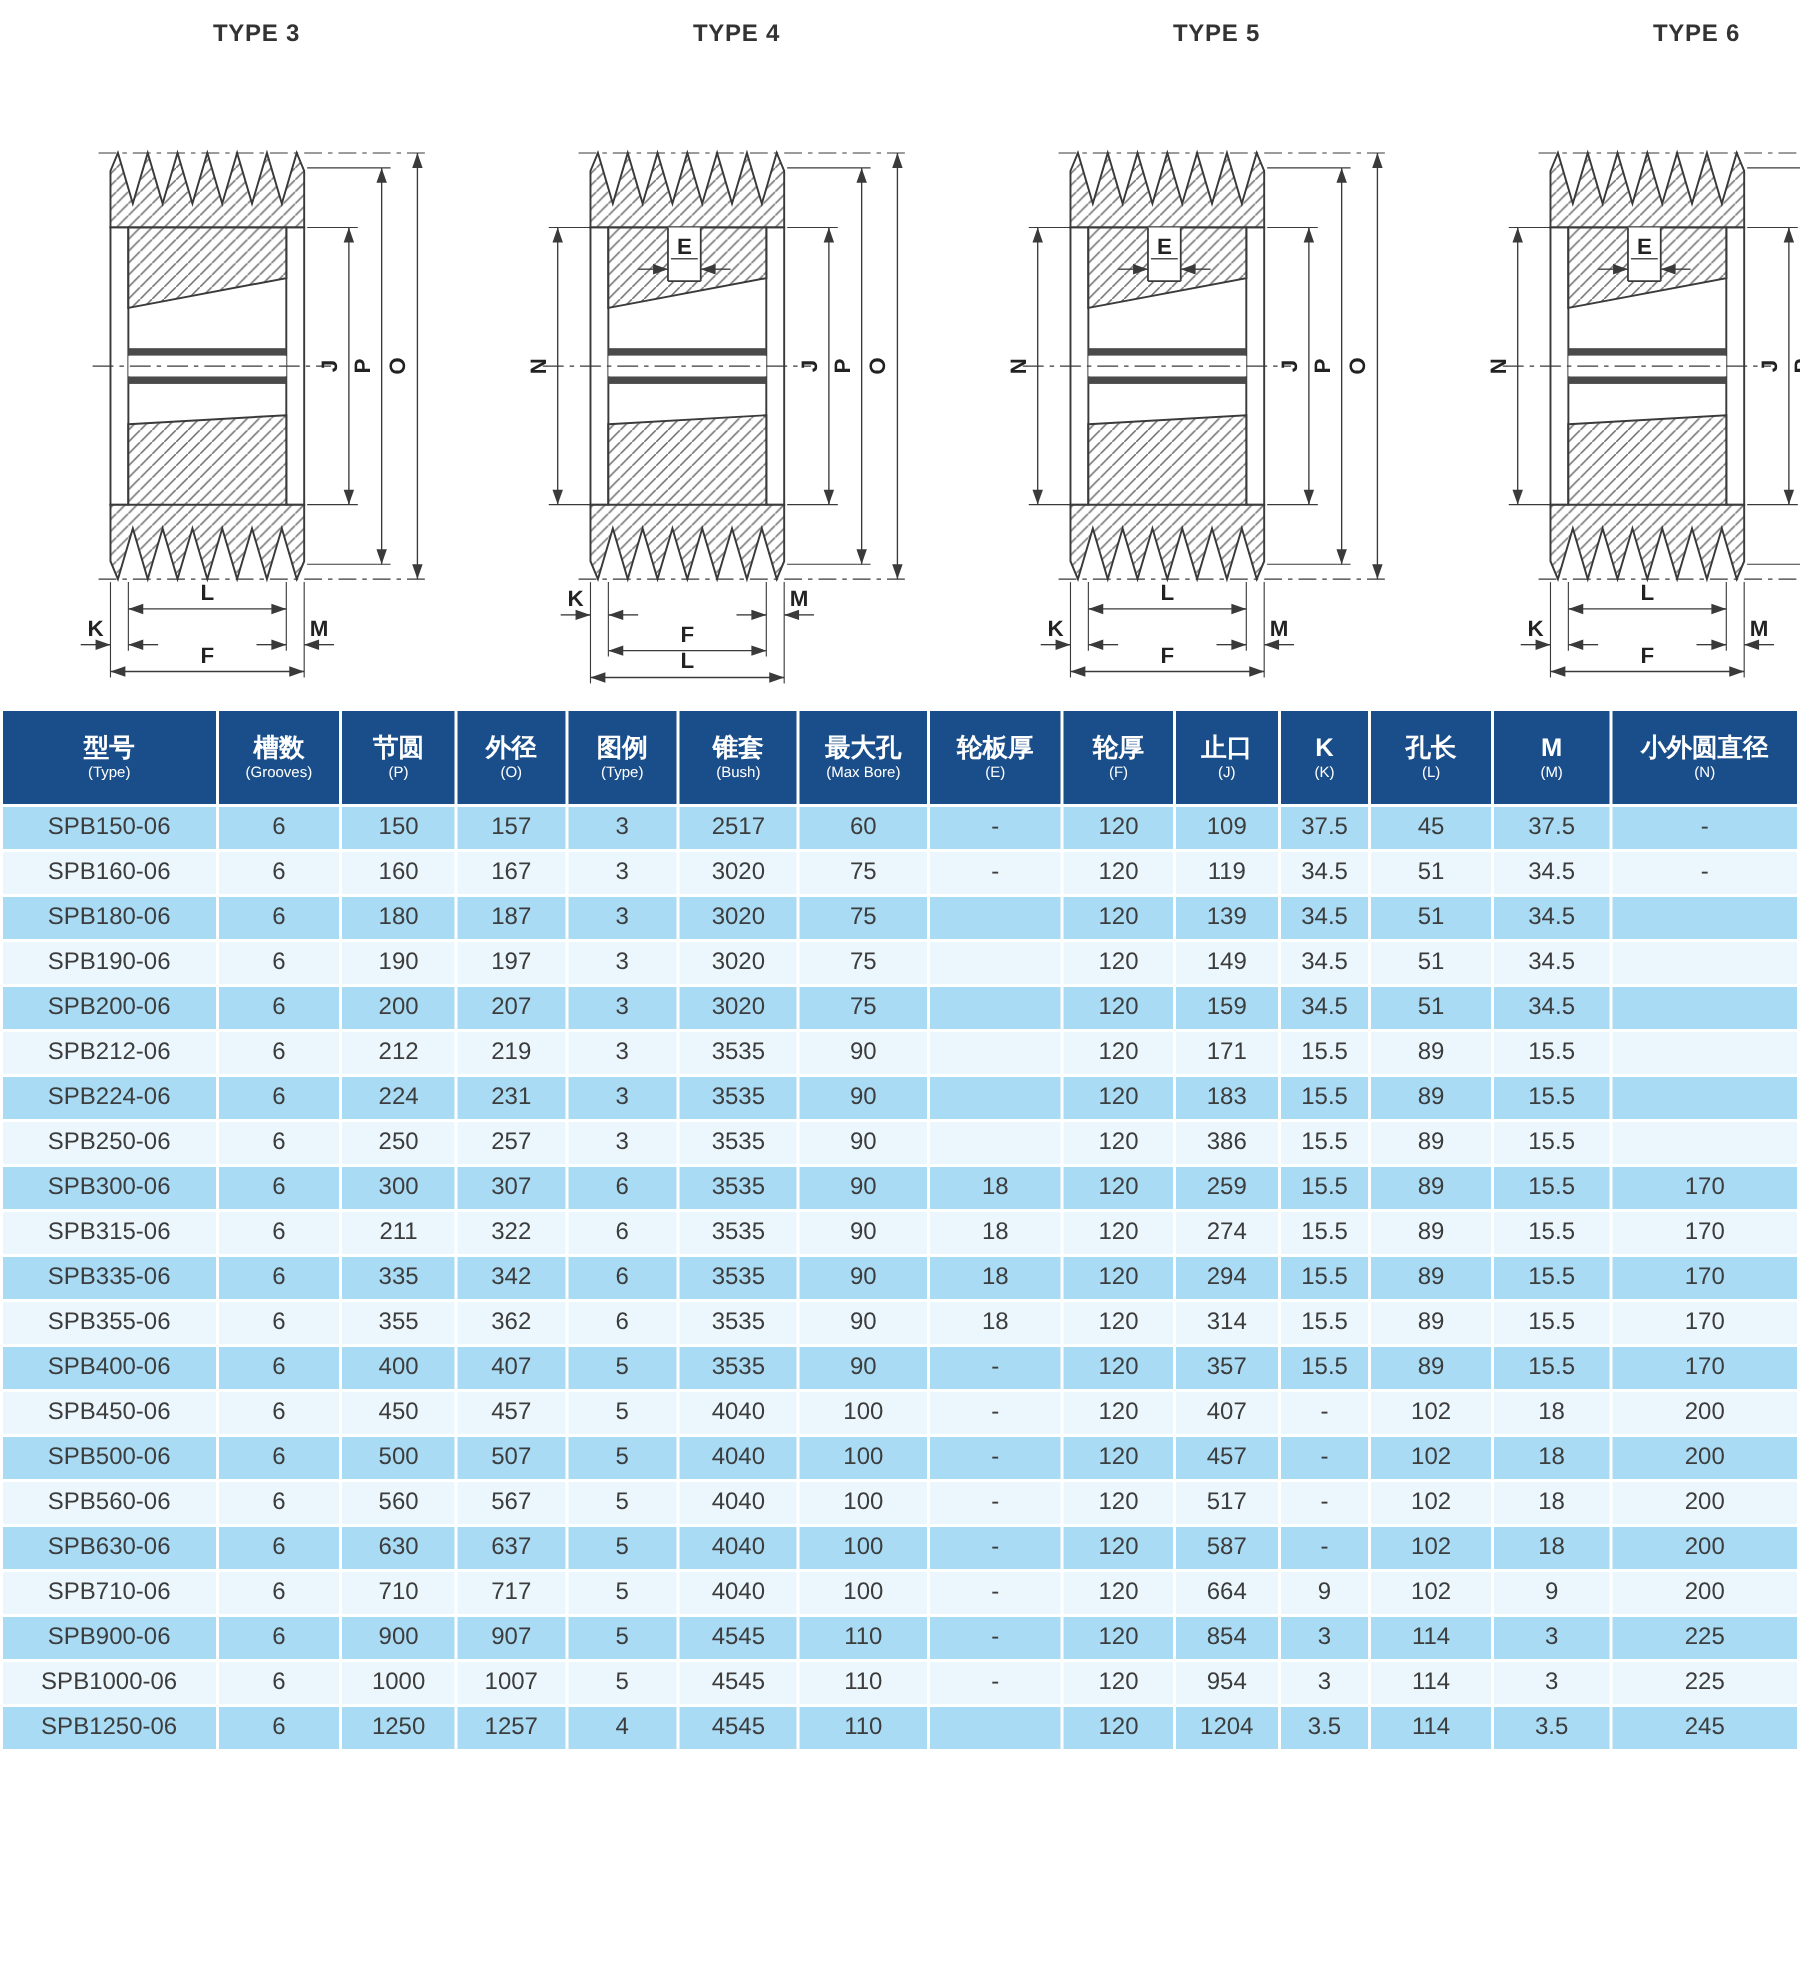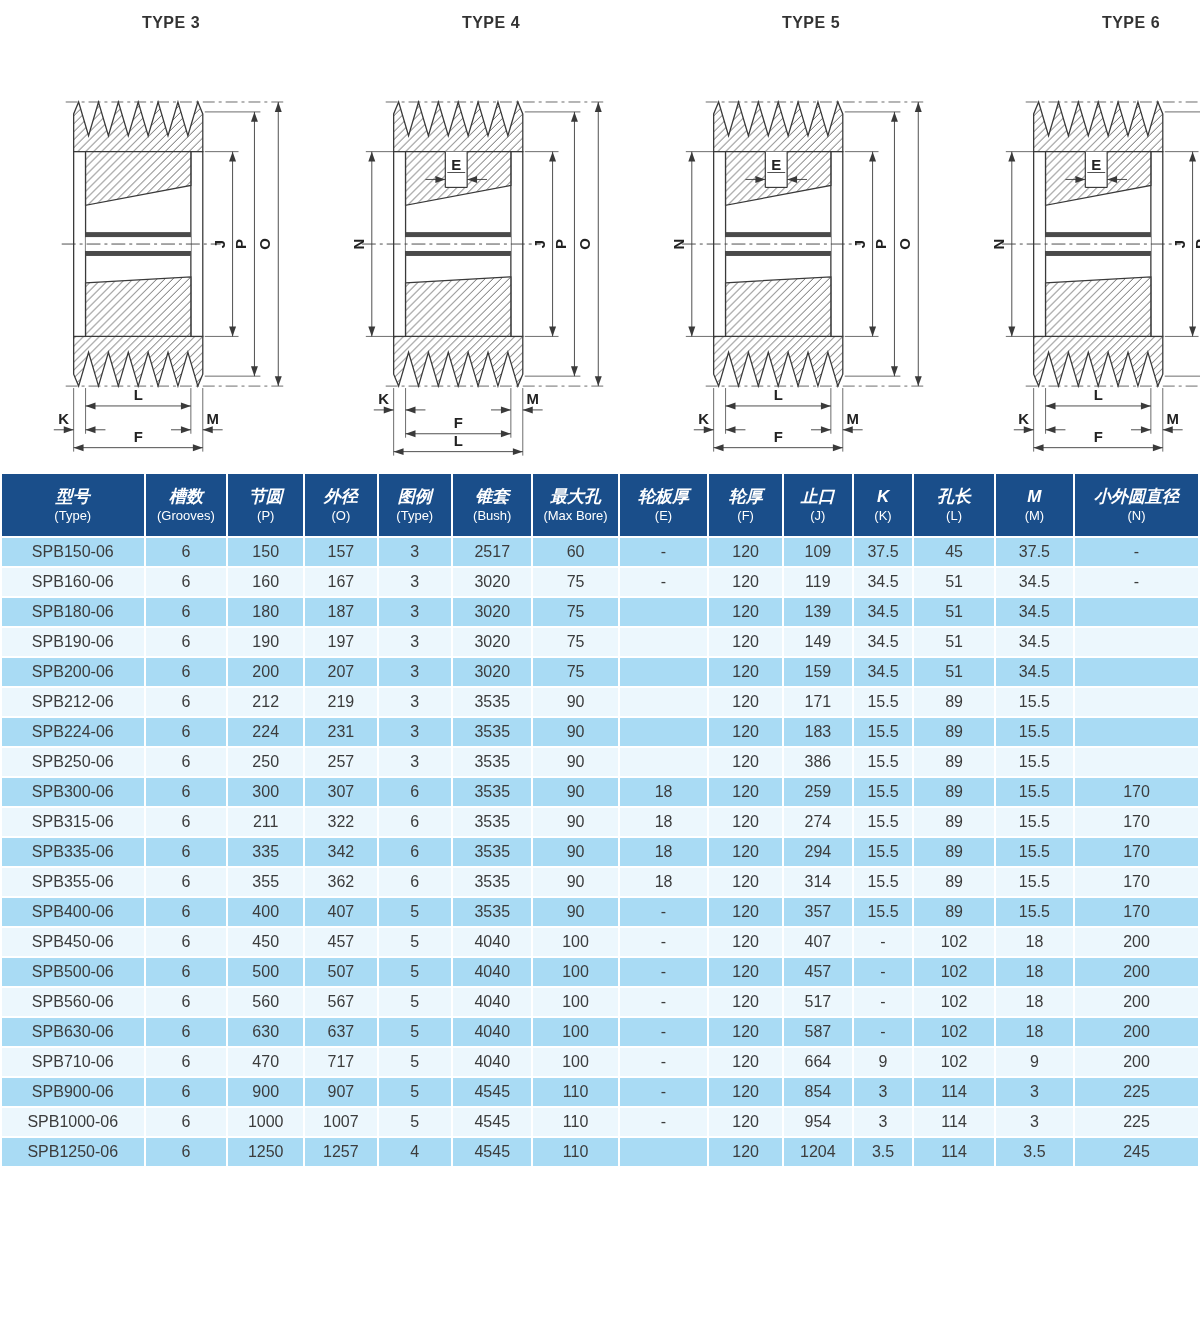--- a/index.html
+++ b/index.html
@@ -11,22 +11,22 @@
   }
   html,body{margin:0;padding:0;background:#fff;}
   body{width:1200px;font-family:"Liberation Sans","DejaVu Sans",sans-serif;}
   .page{width:1200px;height:1319px;background:#fff;overflow:hidden;}
   .drawings{display:flex;height:472px;padding-top:12px;box-sizing:border-box;background:#fff;}
   .drawing{width:300px;display:flex;flex-direction:column;align-items:center;margin-left:22px;}
   .drawing-title{font-size:16px;font-weight:bold;color:#333;letter-spacing:.5px;height:24px;line-height:22px;}
   .drawing svg{display:block;}
   table.spec-table{width:100%;border-collapse:separate;border-spacing:2px;table-layout:fixed;background:#fff;}
   .spec-table th{background:var(--header-bg);color:var(--header-text);height:58px;padding:2px 0;vertical-align:middle;font-weight:normal;}
-  .h-zh{font-size:17px;font-weight:700;line-height:1.3;font-style:italic;}
-  .h-en{font-size:13px;font-weight:400;line-height:1.2;}
+  .h-zh{font-size:17px;font-weight:700;line-height:1.3;}
+  .h-en{font-size:10px;font-weight:400;line-height:1.2;}
   .spec-table td{height:28px;text-align:center;font-size:16px;color:var(--cell-text);padding:0;overflow:hidden;white-space:nowrap;}
   .spec-table tbody tr:nth-child(odd) td{background:var(--row-odd);}
   .spec-table tbody tr:nth-child(even) td{background:var(--row-even);}
 </style>
 </head>
 <body>
 
 <div class="page">
   <div class="drawings">
     <div class="drawing">
@@ -669,21 +669,21 @@
           <td>120</td>
           <td>587</td>
           <td>-</td>
           <td>102</td>
           <td>18</td>
           <td>200</td>
         </tr>
         <tr>
           <td>SPB710-06</td>
           <td>6</td>
-          <td>470</td>
+          <td>710</td>
           <td>717</td>
           <td>5</td>
           <td>4040</td>
           <td>100</td>
           <td>-</td>
           <td>120</td>
           <td>664</td>
           <td>9</td>
           <td>102</td>
           <td>9</td>

